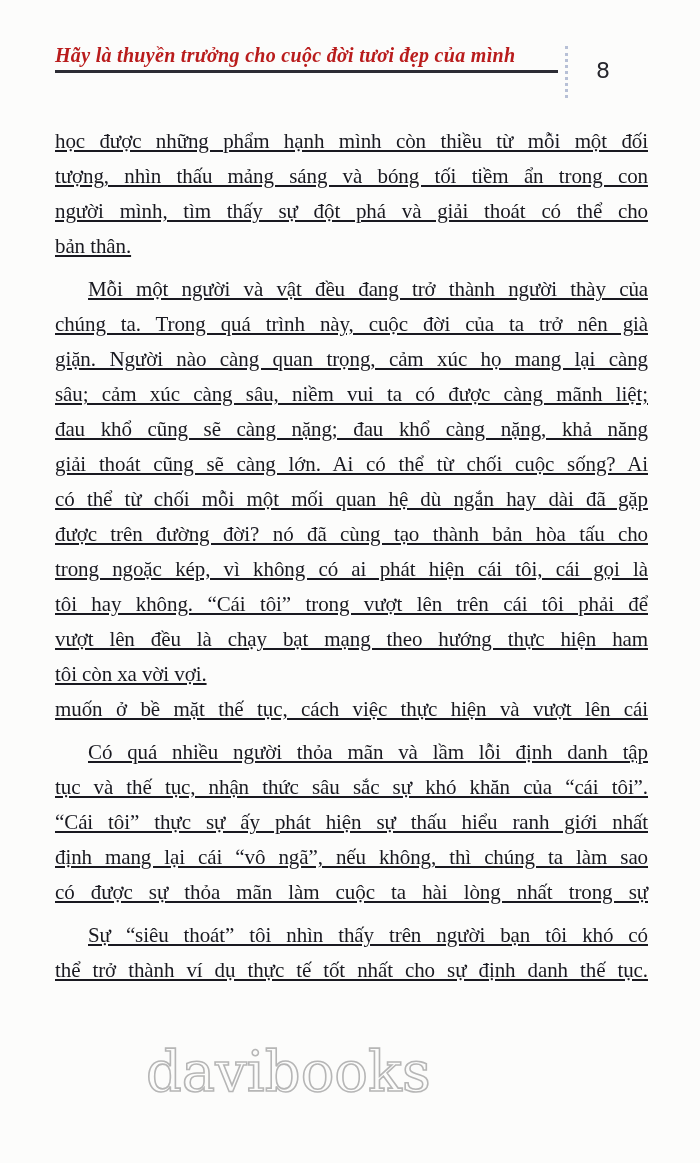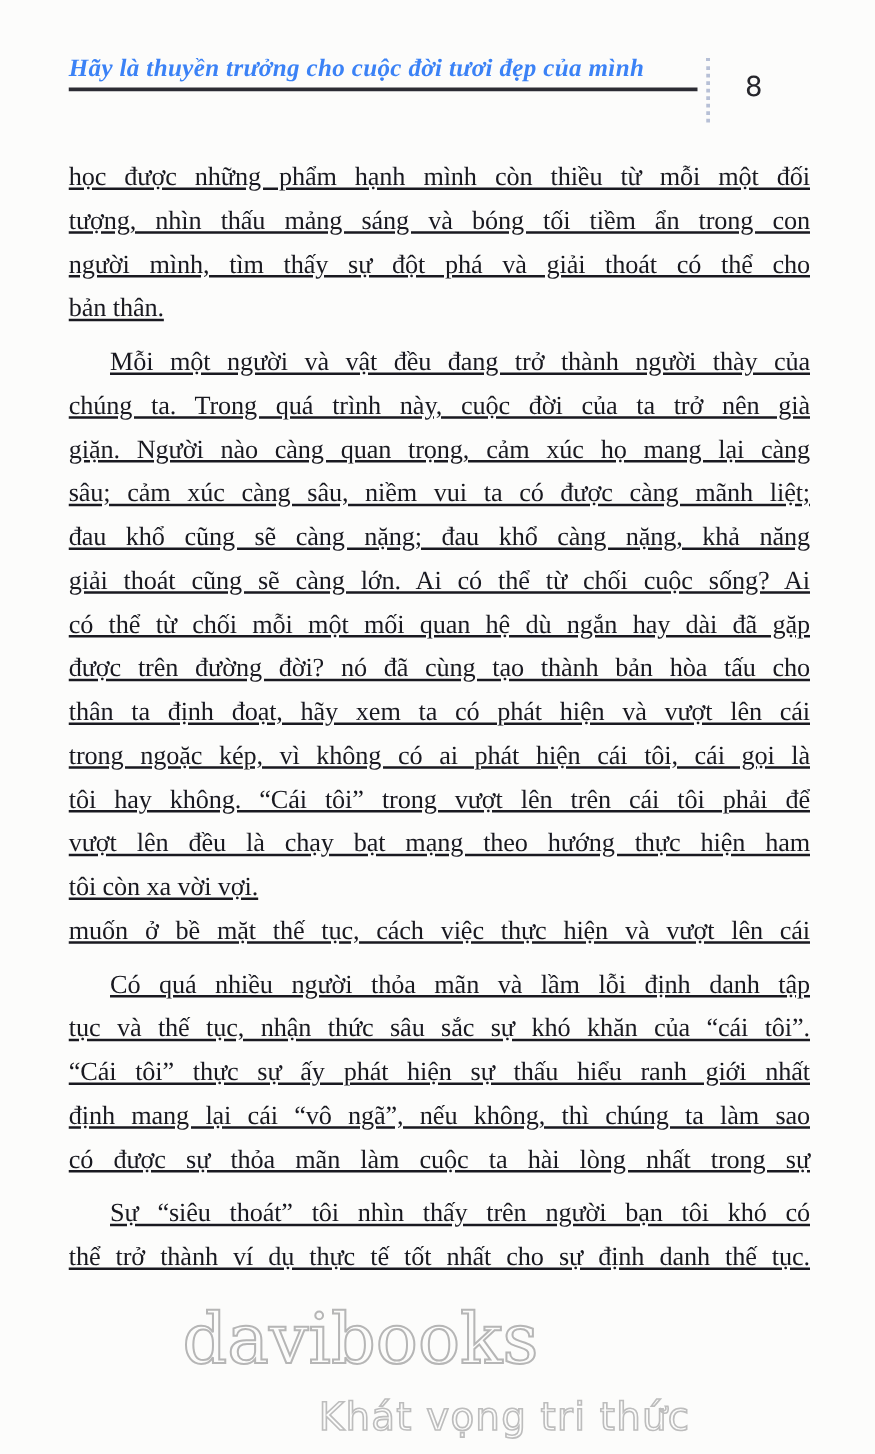--- a/index.html
+++ b/index.html
@@ -22,21 +22,21 @@
     border-bottom: 3px solid #2c2c34;
     padding-bottom: 3px;
   }
   .header-title {
     font-family: "Liberation Serif", serif;
     font-style: italic;
     font-weight: bold;
     font-size: 20px;
     letter-spacing: 0.3px;
     white-space: nowrap;
-    color: #3b82f6;
+    color: #b91c1c;
   }
   .header-divider {
     position: absolute;
     left: 565px;
     top: 46px;
     height: 52px;
     width: 0;
     border-left: 3px dotted #b7c0d6;
   }
   .page-number {
@@ -106,39 +106,37 @@
   <div class="header-rule">
     <div class="header-title">Hãy là thuyền trưởng cho cuộc đời tươi đẹp của mình</div>
   </div>
 
   <div class="header-divider"></div>
 
   <div class="page-number">8</div>
 
   <div class="wm-brand">davibooks</div>
 
-  <div class="wm-tagline">Khát vọng tri thức</div>
 
   <div class="body-text">
       <div class="paragraph">
         <div class="line fill">học được những phẩm hạnh mình còn thiều từ mỗi một đối</div>
         <div class="line fill">tượng, nhìn thấu mảng sáng và bóng tối tiềm ẩn trong con</div>
         <div class="line fill">người mình, tìm thấy sự đột phá và giải thoát có thể cho</div>
         <div class="line">bản thân.</div>
       </div>
       <div class="paragraph indent">
         <div class="line fill">Mỗi một người và vật đều đang trở thành người thày của</div>
         <div class="line fill">chúng ta. Trong quá trình này, cuộc đời của ta trở nên già</div>
         <div class="line fill">giặn. Người nào càng quan trọng, cảm xúc họ mang lại càng</div>
         <div class="line fill">sâu; cảm xúc càng sâu, niềm vui ta có được càng mãnh liệt;</div>
         <div class="line fill">đau khổ cũng sẽ càng nặng; đau khổ càng nặng, khả năng</div>
         <div class="line fill">giải thoát cũng sẽ càng lớn. Ai có thể từ chối cuộc sống? Ai</div>
         <div class="line fill">có thể từ chối mỗi một mối quan hệ dù ngắn hay dài đã gặp</div>
         <div class="line fill">được trên đường đời? nó đã cùng tạo thành bản hòa tấu cho</div>
-        <div class="line fill">thân ta định đoạt, hãy xem ta có phát hiện và vượt lên cái</div>
         <div class="line fill">trong ngoặc kép, vì không có ai phát hiện cái tôi, cái gọi là</div>
         <div class="line fill">tôi hay không. “Cái tôi” trong vượt lên trên cái tôi phải để</div>
         <div class="line fill">vượt lên đều là chạy bạt mạng theo hướng thực hiện ham</div>
         <div class="line">tôi còn xa vời vợi.</div>
         <div class="line fill">muốn ở bề mặt thế tục, cách việc thực hiện và vượt lên cái</div>
       </div>
       <div class="paragraph indent">
         <div class="line fill">Có quá nhiều người thỏa mãn và lầm lỗi định danh tập</div>
         <div class="line fill">tục và thế tục, nhận thức sâu sắc sự khó khăn của “cái tôi”.</div>
         <div class="line fill">“Cái tôi” thực sự ấy phát hiện sự thấu hiểu ranh giới nhất</div>

